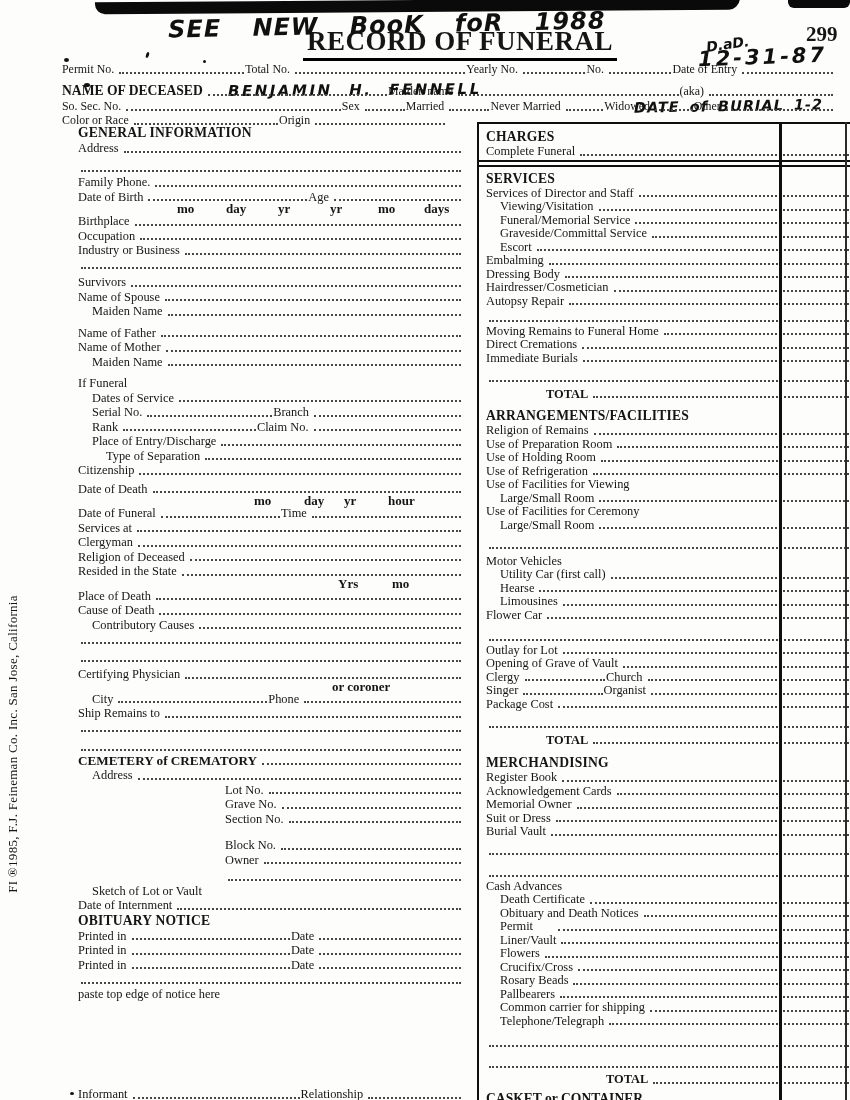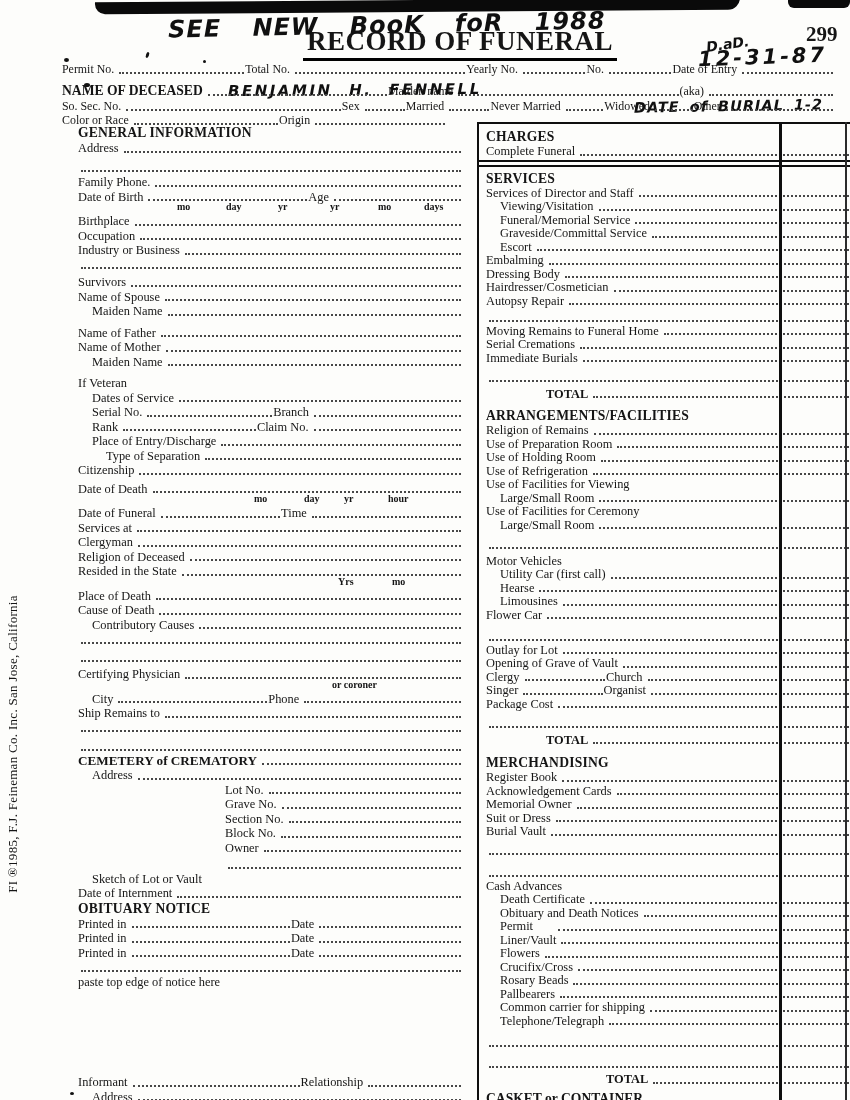--- a/index.html
+++ b/index.html
@@ -34,21 +34,21 @@
 
   
   .frow{display:flex;align-items:flex-end;font-size:12.4px;line-height:1;}
   .lbl{white-space:nowrap;padding-right:2px;}
   .b{font-weight:bold;}
   .dots{flex:1 1 auto;min-width:8px;border-bottom:2px dotted #474747;margin:0 1px 2px 3px;}
   .hdr{font-weight:bold;}
   .hdr .lbl{font-size:13.6px;letter-spacing:.2px;}
   .hdr2 .lbl{font-size:13.2px;}
   .subrow{position:relative;height:10px !important;}
-  .sub{position:absolute;top:-1px;font-size:10px;font-weight:bold;white-space:nowrap;}
+  .sub{position:absolute;top:-1px;font-size:13px;font-weight:bold;white-space:nowrap;}
   .ctr{justify-content:flex-start;}
   .gap{width:100%;}
   .dblrule{height:3px;border-top:2px solid #0e0e0e;border-bottom:2px solid #0e0e0e;
            margin:2px -4px 3px -7px;}
 
   
   #top-rows{position:absolute;left:62px;top:60px;width:772px;}
   #top-rows .frow{height:16px;font-size:11.9px;}
   #top-rows .namerow{height:22px;}
   #top-rows .namerow .b{font-size:13.6px;}
@@ -197,21 +197,21 @@
       <div class="frow">
         <span class="lbl">Name of Mother</span>
         <span class="dots" style="flex-grow: 1;"></span>
       </div>
       <div class="frow" style="padding-left: 14px;">
         <span class="lbl">Maiden Name</span>
         <span class="dots" style="flex-grow: 1;"></span>
       </div>
       <div class="gap" style="height: 7px;"></div>
       <div class="frow">
-        <span class="lbl">If Veteran</span>
+        <span class="lbl">If Funeral</span>
       </div>
       <div class="frow" style="padding-left: 14px;">
         <span class="lbl">Dates of Service</span>
         <span class="dots" style="flex-grow: 1;"></span>
       </div>
       <div class="frow" style="padding-left: 14px;">
         <span class="lbl">Serial No.</span>
         <span class="dots" style="flex-grow: 0.85;"></span>
         <span class="lbl">Branch</span>
         <span class="dots" style="flex-grow: 1;"></span>
@@ -328,21 +328,21 @@
         <span class="dots" style="flex-grow: 1;"></span>
       </div>
       <div class="frow" style="padding-left: 147px;">
         <span class="lbl">Grave No.</span>
         <span class="dots" style="flex-grow: 1;"></span>
       </div>
       <div class="frow" style="padding-left: 147px;">
         <span class="lbl">Section No.</span>
         <span class="dots" style="flex-grow: 1;"></span>
       </div>
-      <div class="frow" style="padding-left: 147px;">
+      <div class="frow" style="padding-left: 147px; margin-top: 12px;">
         <span class="lbl">Block No.</span>
         <span class="dots" style="flex-grow: 1;"></span>
       </div>
       <div class="frow" style="padding-left: 147px;">
         <span class="lbl">Owner</span>
         <span class="dots" style="flex-grow: 1;"></span>
       </div>
       <div class="gap" style="height: 2px;"></div>
       <div class="frow" style="padding-left: 147px;">
         <span class="dots" style="flex-grow: 1;"></span>
@@ -445,21 +445,21 @@
         </div>
         <div class="gap" style="height: 3px;"></div>
         <div class="frow">
           <span class="dots" style="flex-grow: 1;"></span>
         </div>
         <div class="frow">
           <span class="lbl">Moving Remains to Funeral Home</span>
           <span class="dots" style="flex-grow: 1;"></span>
         </div>
         <div class="frow">
-          <span class="lbl">Serial Cremations</span>
+          <span class="lbl">Direct Cremations</span>
           <span class="dots" style="flex-grow: 1;"></span>
         </div>
         <div class="frow">
           <span class="lbl">Immediate Burials</span>
           <span class="dots" style="flex-grow: 1;"></span>
         </div>
         <div class="gap" style="height: 6px;"></div>
         <div class="frow">
           <span class="dots" style="flex-grow: 1;"></span>
         </div>

